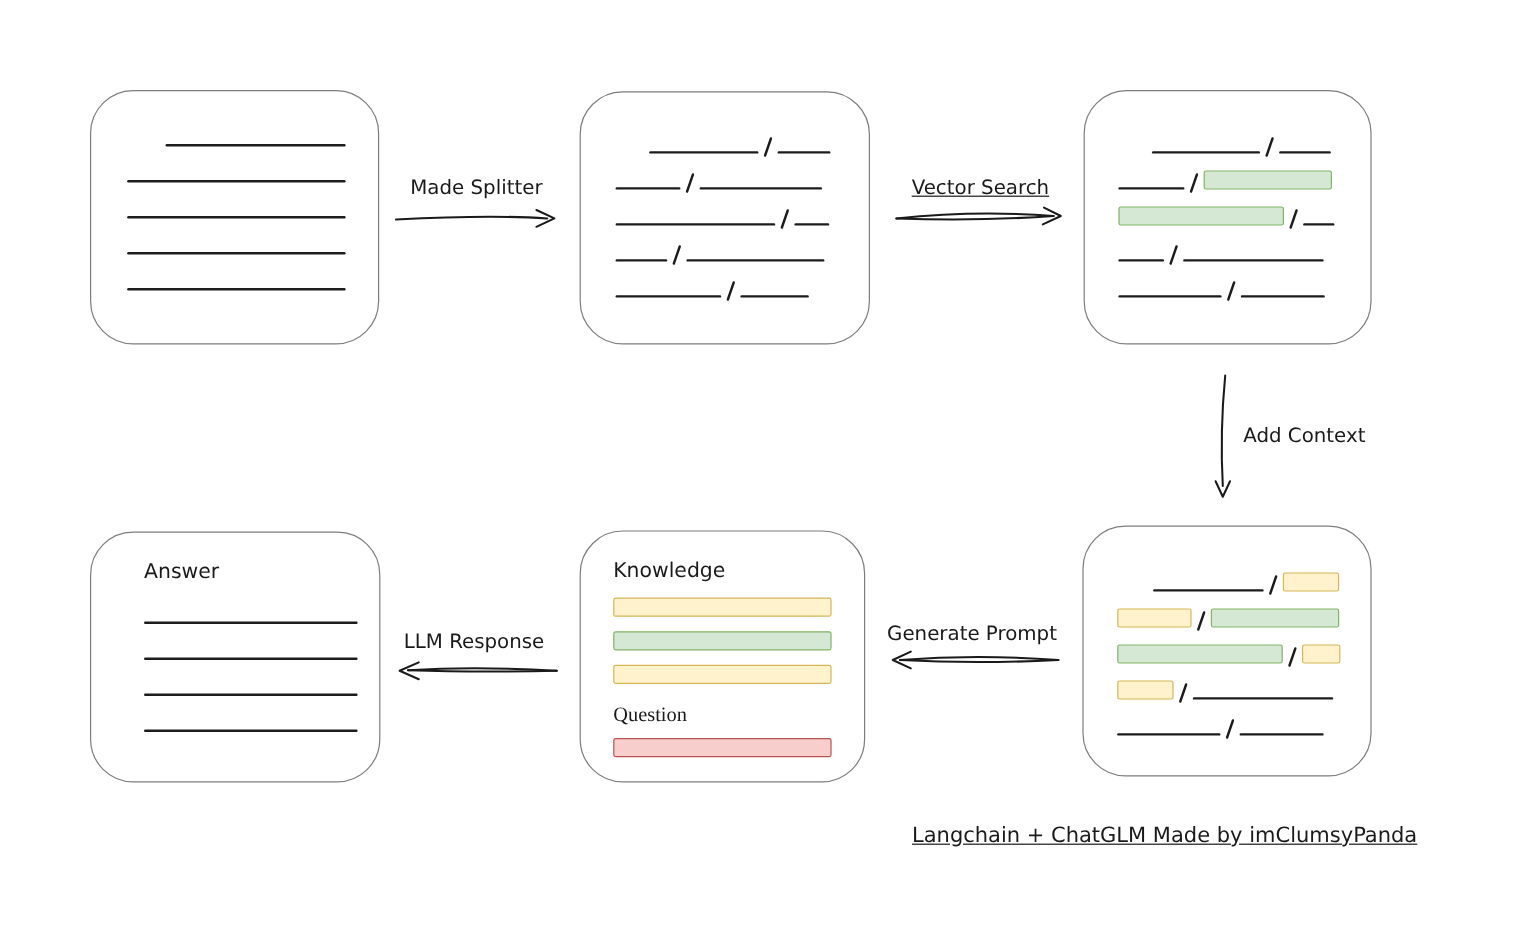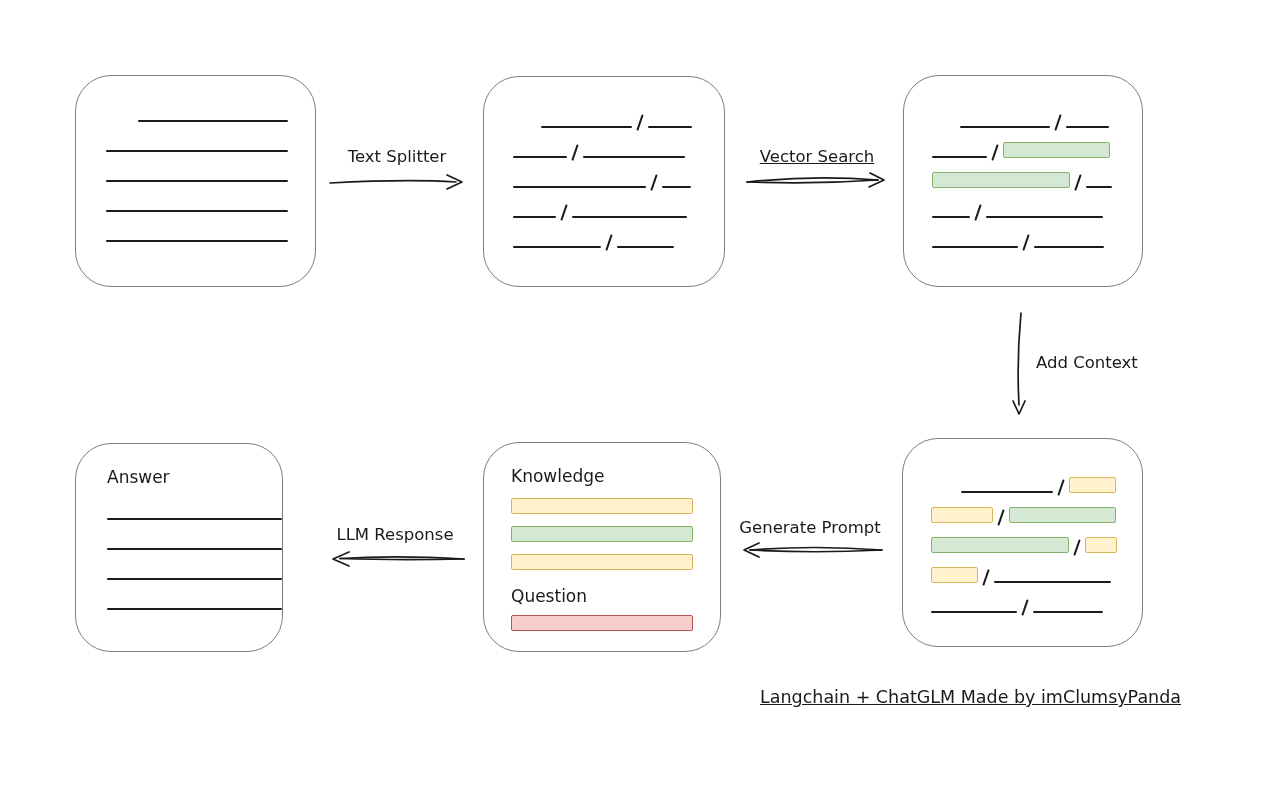--- a/index.html
+++ b/index.html
@@ -9,35 +9,35 @@
   }
   .box{
     position:absolute;border:1.6px solid #7d7d7d;border-radius:36px;background:#ffffff;
     box-sizing:border-box;
   }
   #box-document{left:75px;top:75px;width:241px;height:212px;padding:16px 0 0 30px;}
   #box-chunks{left:483px;top:76px;width:242px;height:211px;padding:21px 0 0 29px;}
   #box-matched{left:903px;top:75px;width:240px;height:212px;padding:22px 0 0 28px;}
   #box-context{left:902px;top:438px;width:241px;height:209px;padding:24px 0 0 28px;}
   #box-prompt{left:483px;top:442px;width:238px;height:210px;padding:23px 0 12px 27px;}
-  #box-answer{left:75px;top:443px;width:208px;height:209px;padding:23px 0 0 31px;}
+  #box-answer{left:75px;top:443px;width:242px;height:209px;padding:23px 0 0 44px;}
   .box{overflow:hidden;}
   .seg-row{display:flex;align-items:flex-end;height:30px;}
   .seg-line{height:2px;background:#1c1c1c;border-radius:1px;}
   .seg-slash{width:2px;height:17px;background:#1c1c1c;border-radius:1px;
     transform:rotate(19deg);margin:0 7px -3px 7px;flex:none;}
   .seg-gap{height:1px;flex:none;}
   .seg-rect{height:16px;box-sizing:border-box;border-radius:2px;flex:none;}
   .rect-green{background:#d5e8d4;border:1.5px solid #82b366;}
   .rect-yellow{background:#fff2cc;border:1.5px solid #d6b656;}
   .rect-red{background:#f8cecc;border:1.5px solid #b85450;}
   .box-label{font-size:17px;line-height:20px;}
   .bars .bar{width:182px;height:16px;box-sizing:border-box;border-radius:2px;margin-bottom:12px;}
   #knowledge-bars{margin-top:12px;}
-  #question-label{margin-top:16px;}
+  #question-label{margin-top:16px;font-family:Liberation Serif, serif;}
   #question-bars{margin-top:9px;}
   #answer-rows{margin-top:3px;}
   .arrow-label{
     position:absolute;font-size:16.5px;line-height:20px;text-align:center;white-space:nowrap;
   }
   .arrow-svg{position:absolute;overflow:visible;}
   .arrow-svg path,.arrow-svg polyline{fill:none;stroke:#1a1a1a;stroke-width:1.7;
     stroke-linecap:round;stroke-linejoin:round;}
   #caption{
     position:absolute;left:760px;top:686px;width:420px;text-align:left;
@@ -179,21 +179,21 @@
         </div>
         <div class="seg-row">
           <div class="seg-line" style="width: 178px;"></div>
         </div>
         <div class="seg-row">
           <div class="seg-line" style="width: 178px;"></div>
         </div>
       </div>
   </div>
 
-  <div class="arrow-label" style="left:326px;top:147px;width:142px;">Text Splitter</div>
+  <div class="arrow-label" style="left:326px;top:147px;width:142px;">Made Splitter</div>
   <svg class="arrow-svg" style="left:326px;top:170px;" width="142" height="24" aria-hidden="true">
     <path d="M4,13 C50,10.5 100,10 130,12"></path>
     <polyline points="121,5 136,12 121,19"></polyline>
   </svg>
 
   <div class="arrow-label" style="left:744px;top:147px;width:146px;text-decoration:underline;">Vector Search</div>
   <svg class="arrow-svg" style="left:744px;top:168px;" width="146" height="24" aria-hidden="true">
     <path d="M3,14 Q70,7 134,12"></path>
     <path d="M3,14 Q70,16.5 134,12"></path>
     <polyline points="126,5 140,12 125,19"></polyline>

